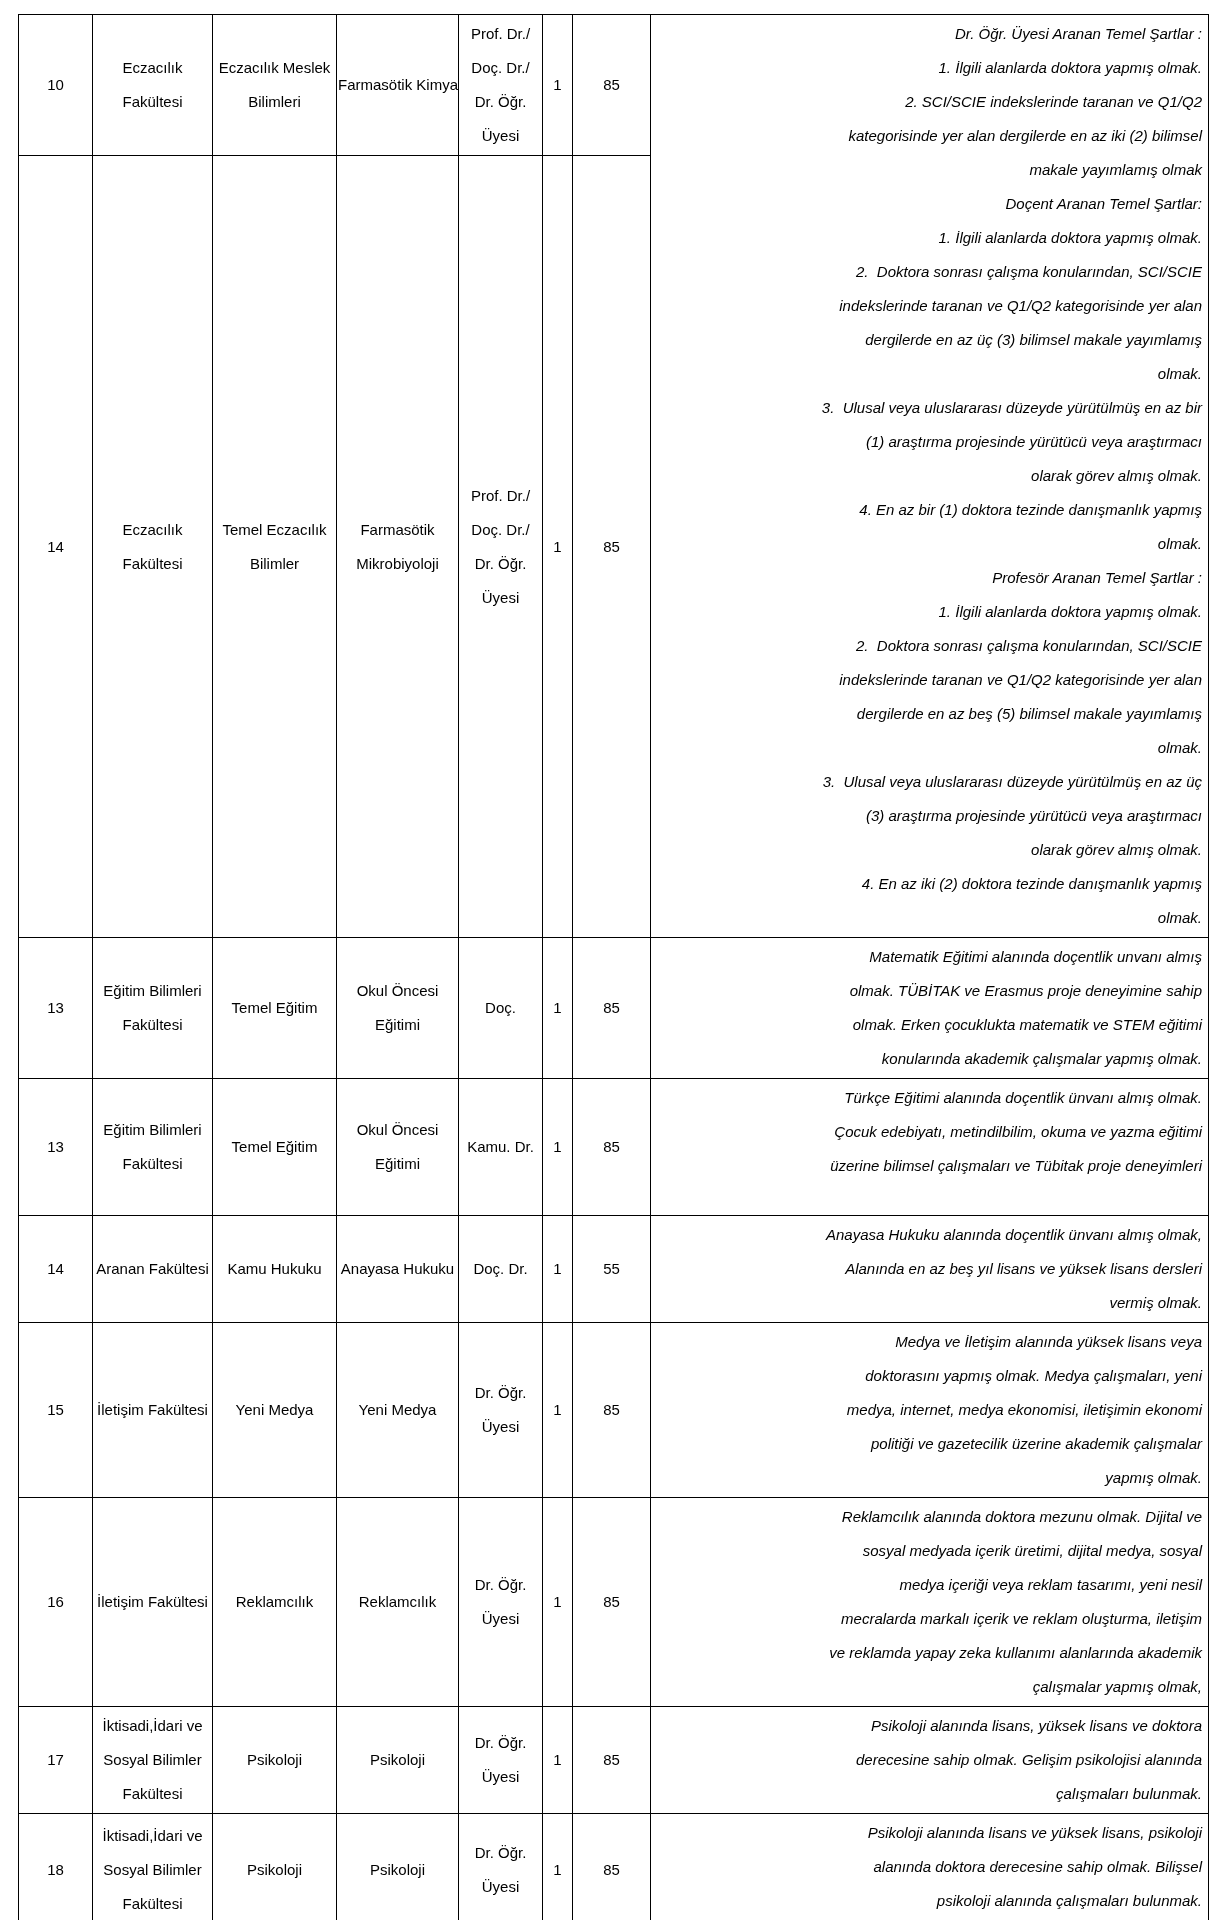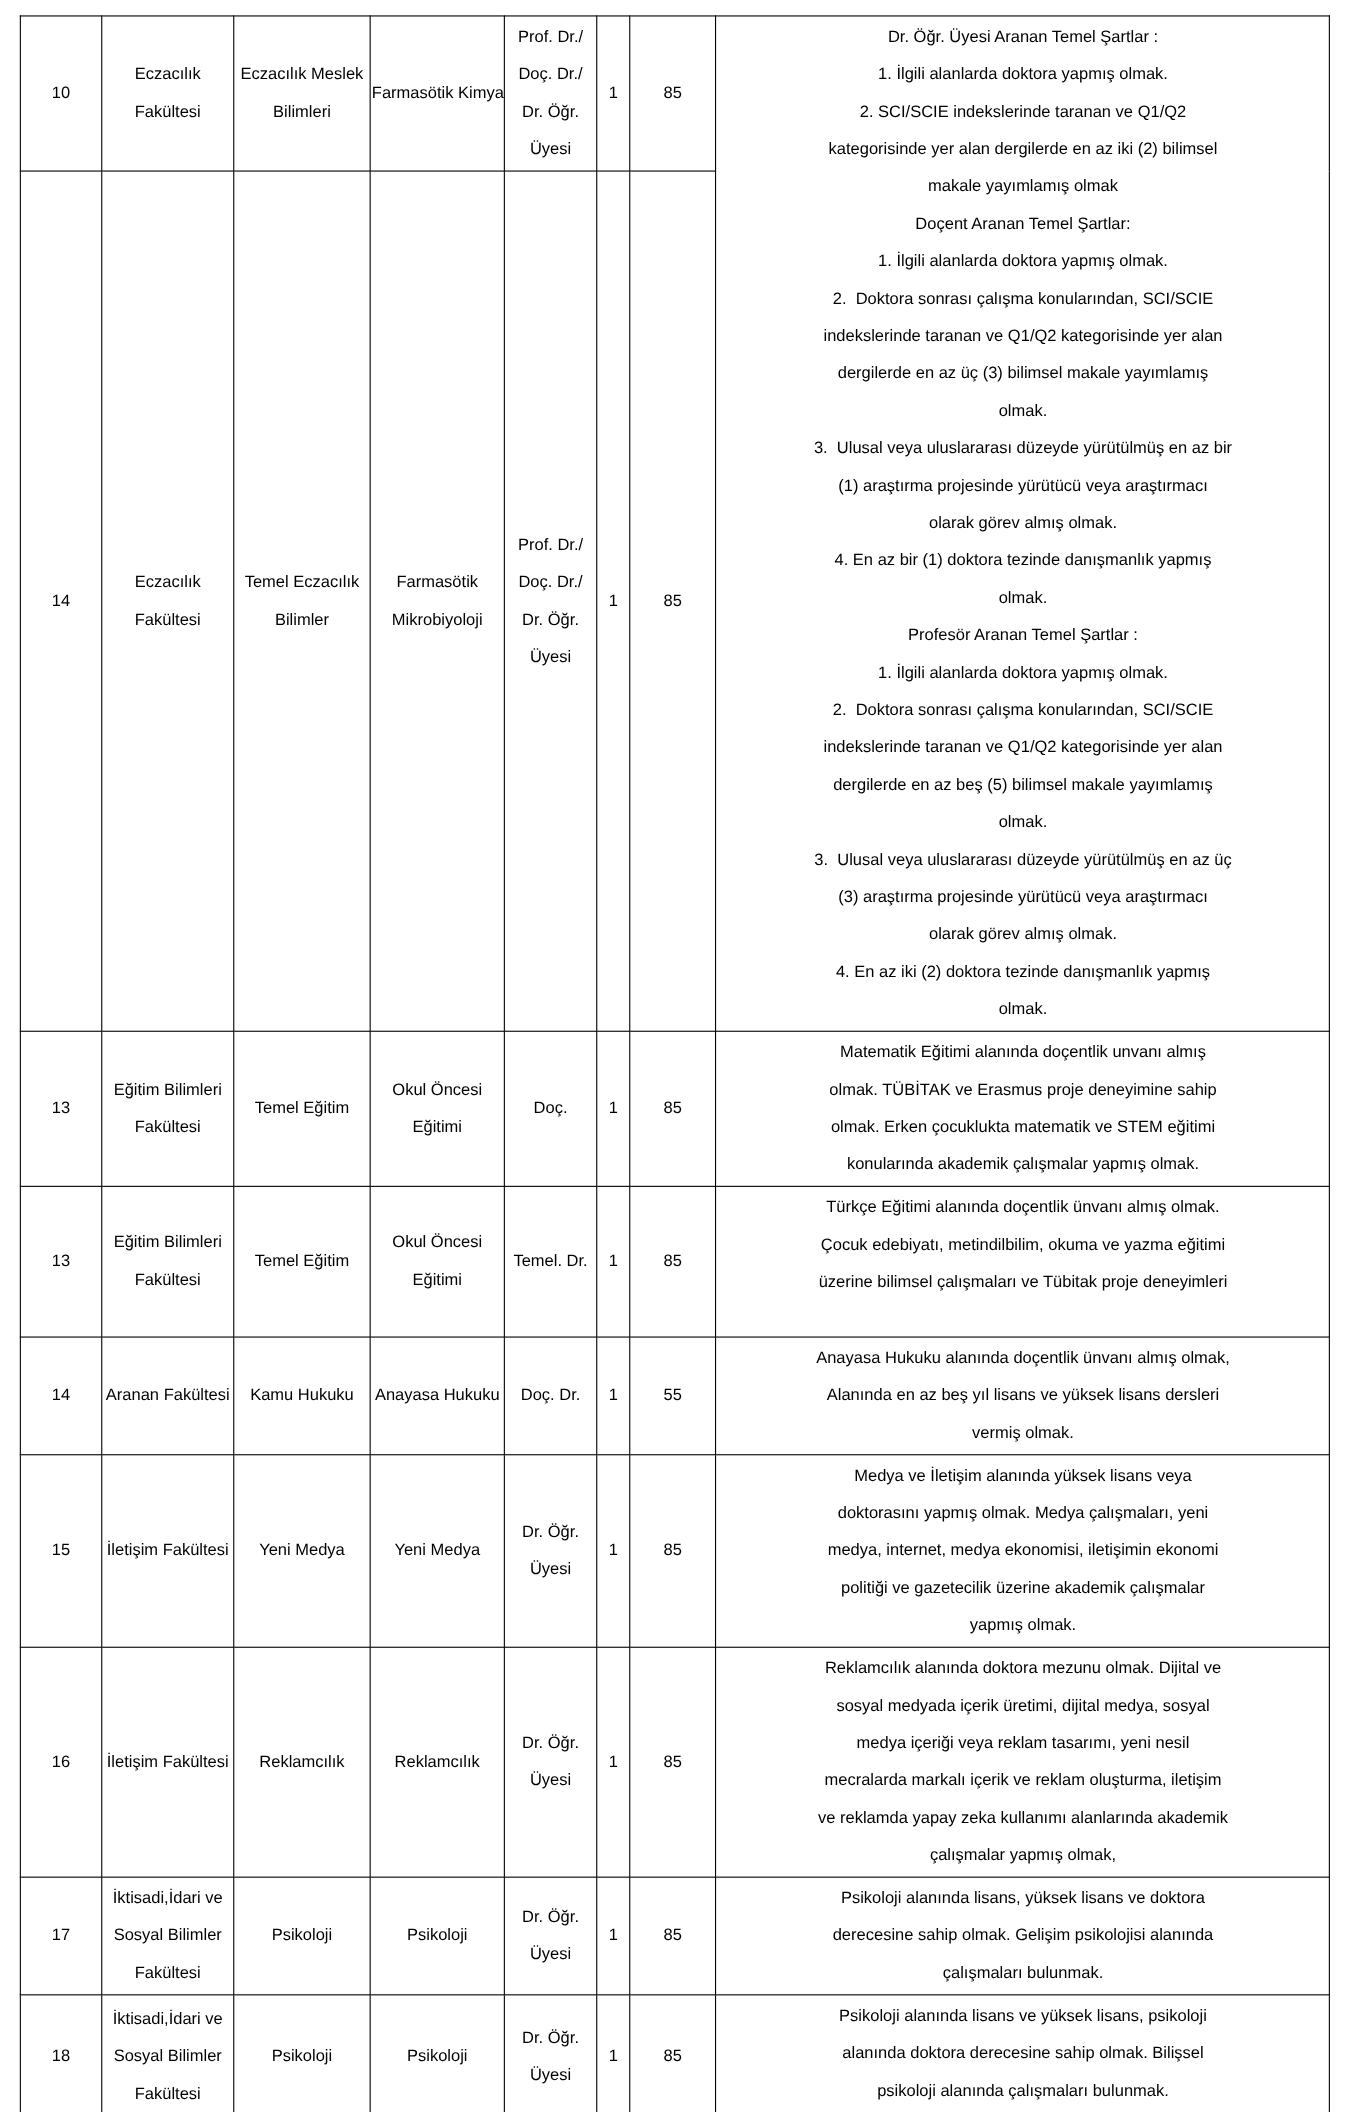--- a/index.html
+++ b/index.html
@@ -21,24 +21,25 @@
     line-height: 34px;
     overflow: hidden;
   }
   td.c {
     text-align: center;
     vertical-align: middle;
     white-space: pre;
     padding: 2px 1px;
   }
   td.desc {
-    text-align: center;
+    text-align: right;
     vertical-align: top;
     white-space: pre;
     padding: 2px 6px 2px 7px;
+    font-style: italic;
   }
   
   tbody tr:nth-child(1) { height: 139px; }
   tbody tr:nth-child(4) { height: 137px; }
   tbody tr:nth-child(5) { height: 103px; }
   tbody tr:nth-child(8) { height: 103px; }
   tbody tr:nth-child(9) { height: 112px; }
 </style>
 </head>
 <body>
@@ -127,21 +128,21 @@
 olmak. Erken çocuklukta matematik ve STEM eğitimi
 konularında akademik çalışmalar yapmış olmak.</td>
         </tr>
         <tr>
           <td class="c">13</td>
           <td class="c">Eğitim Bilimleri
 Fakültesi</td>
           <td class="c">Temel Eğitim</td>
           <td class="c">Okul Öncesi
 Eğitimi</td>
-          <td class="c">Temel. Dr.</td>
+          <td class="c">Kamu. Dr.</td>
           <td class="c">1</td>
           <td class="c">85</td>
           <td class="desc">Türkçe Eğitimi alanında doçentlik ünvanı almış olmak.
 Çocuk edebiyatı, metindilbilim, okuma ve yazma eğitimi
 üzerine bilimsel çalışmaları ve Tübitak proje deneyimleri</td>
         </tr>
         <tr>
           <td class="c">14</td>
           <td class="c">Aranan Fakültesi</td>
           <td class="c">Kamu Hukuku</td>

